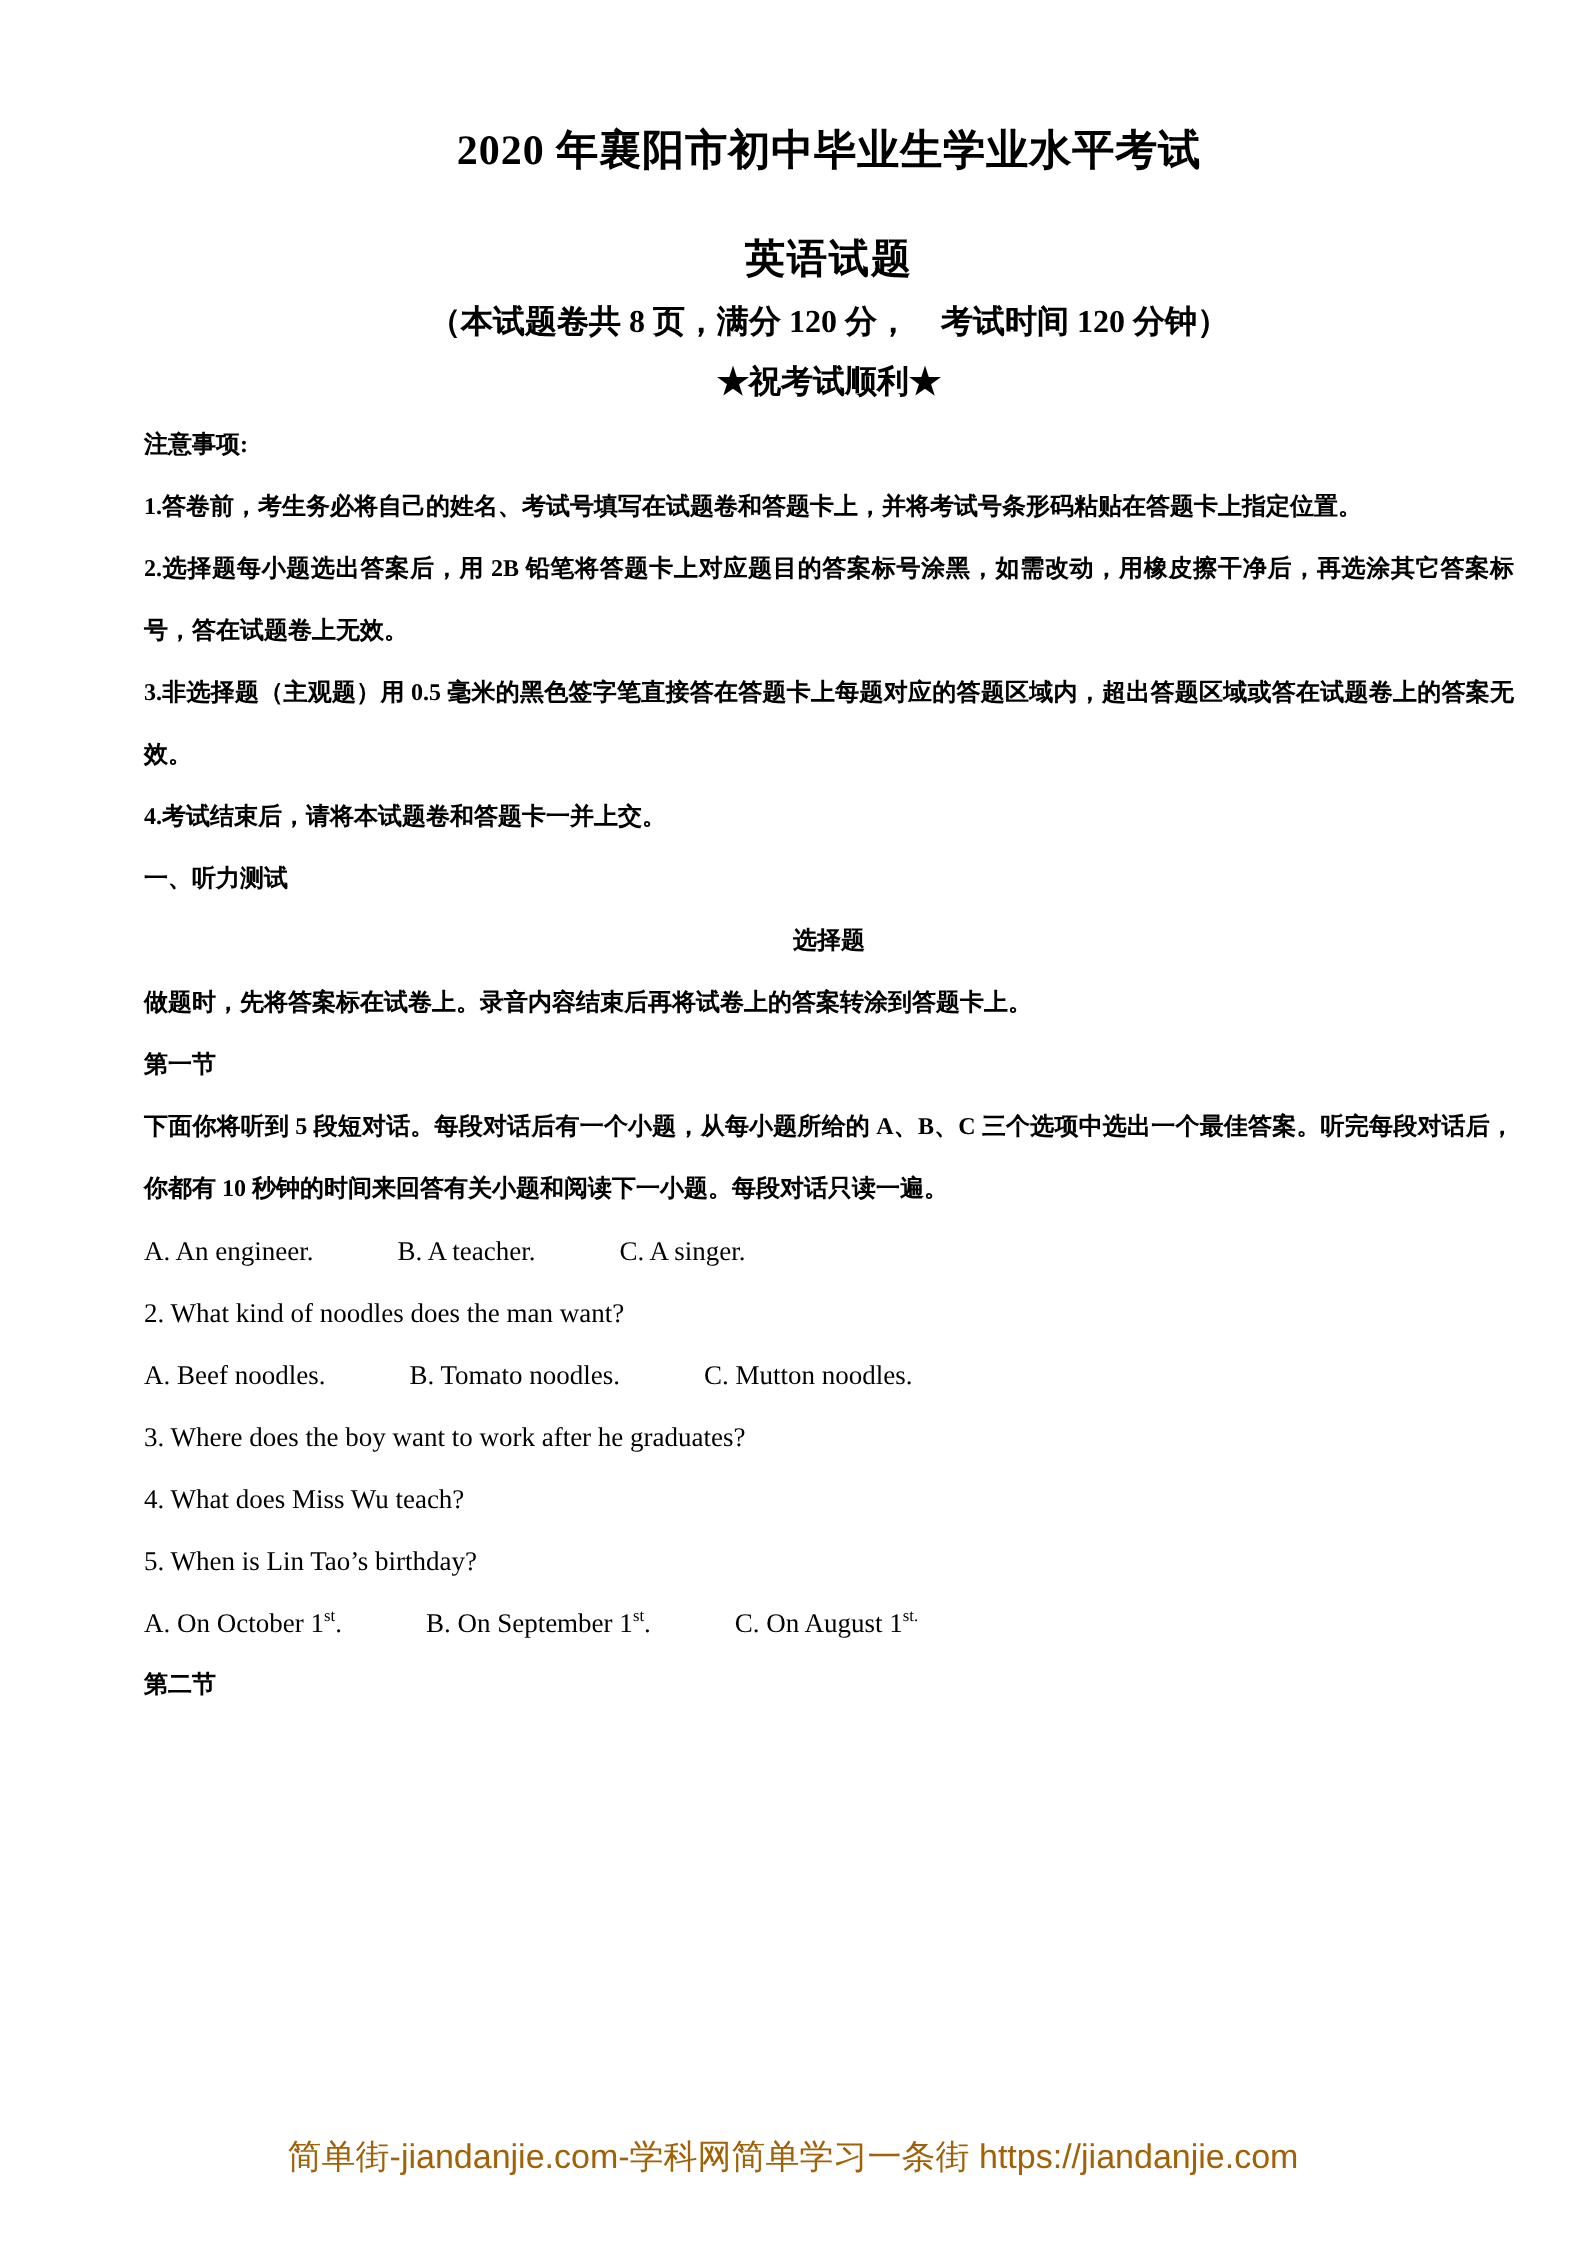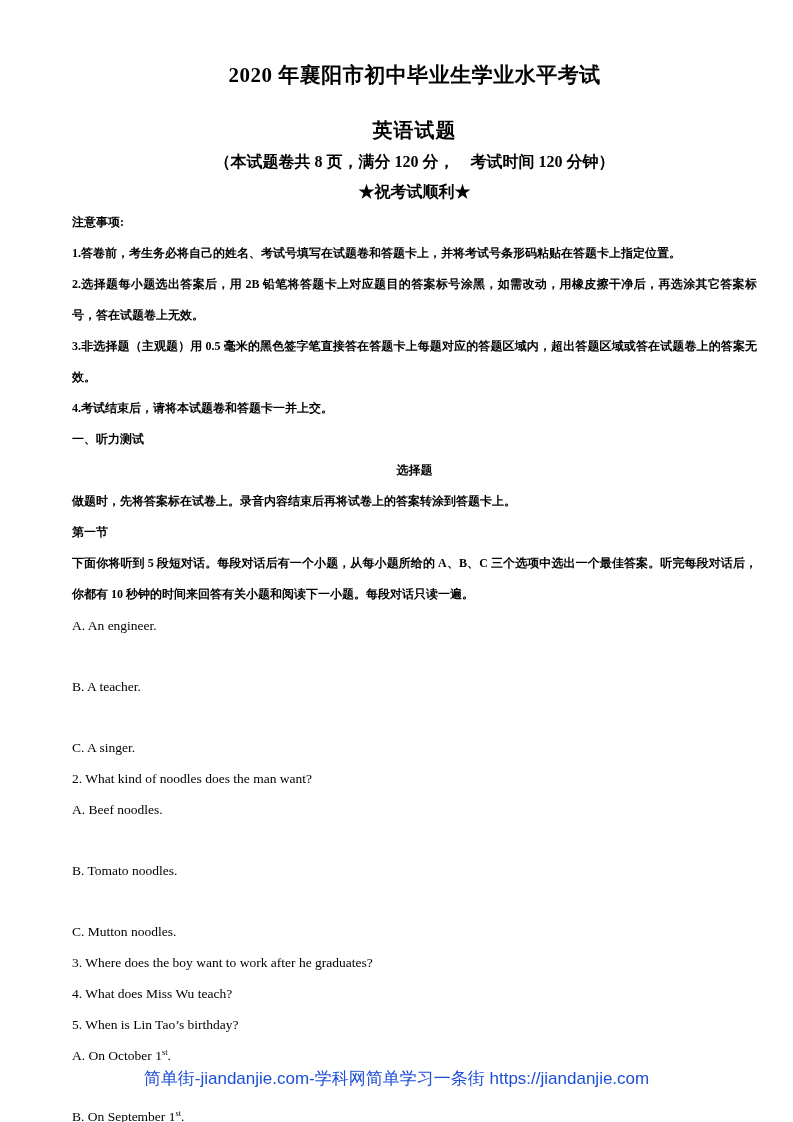--- a/index.html
+++ b/index.html
@@ -64,41 +64,41 @@
     text-align: center;
   }
   .en {
     font-size: 13.5px;
     font-weight: 400;
     line-height: 31px;
     margin: 0;
   }
   .opts {
     display: flex;
-    flex-direction: column;
-    gap: 30px;
+    flex-direction: row;
+    gap: 42px;
   }
   .opts .opt {
     white-space: nowrap;
   }
   sup.ord {
     font-size: 0.62em;
     line-height: 0;
     vertical-align: super;
   }
   
   .site-footer {
     position: absolute;
     left: 0;
     right: 0;
     top: 1066px;
     text-align: center;
     font-family: "Liberation Sans", sans-serif;
     font-size: 17px;
-    color: #1d4ed8;
+    color: #a16207;
     line-height: 26px;
   }
 </style>
 </head>
 <body>
 
 <div class="page">
 
   <h1 class="doc-title">2020 年襄阳市初中毕业生学业水平考试</h1>
   <h2 class="doc-subject">英语试题</h2>

